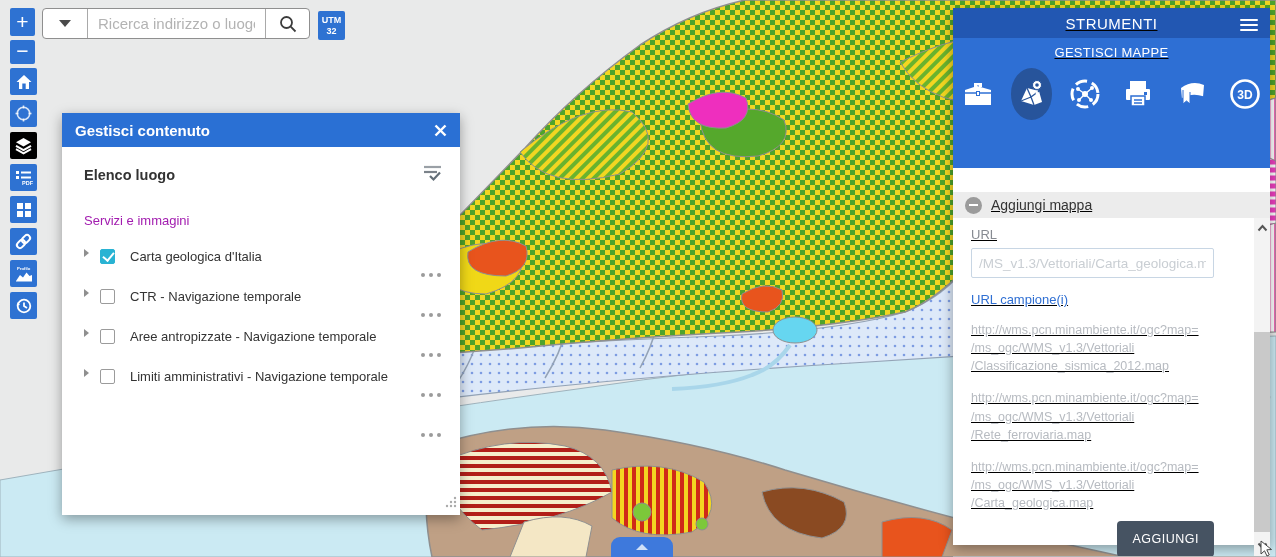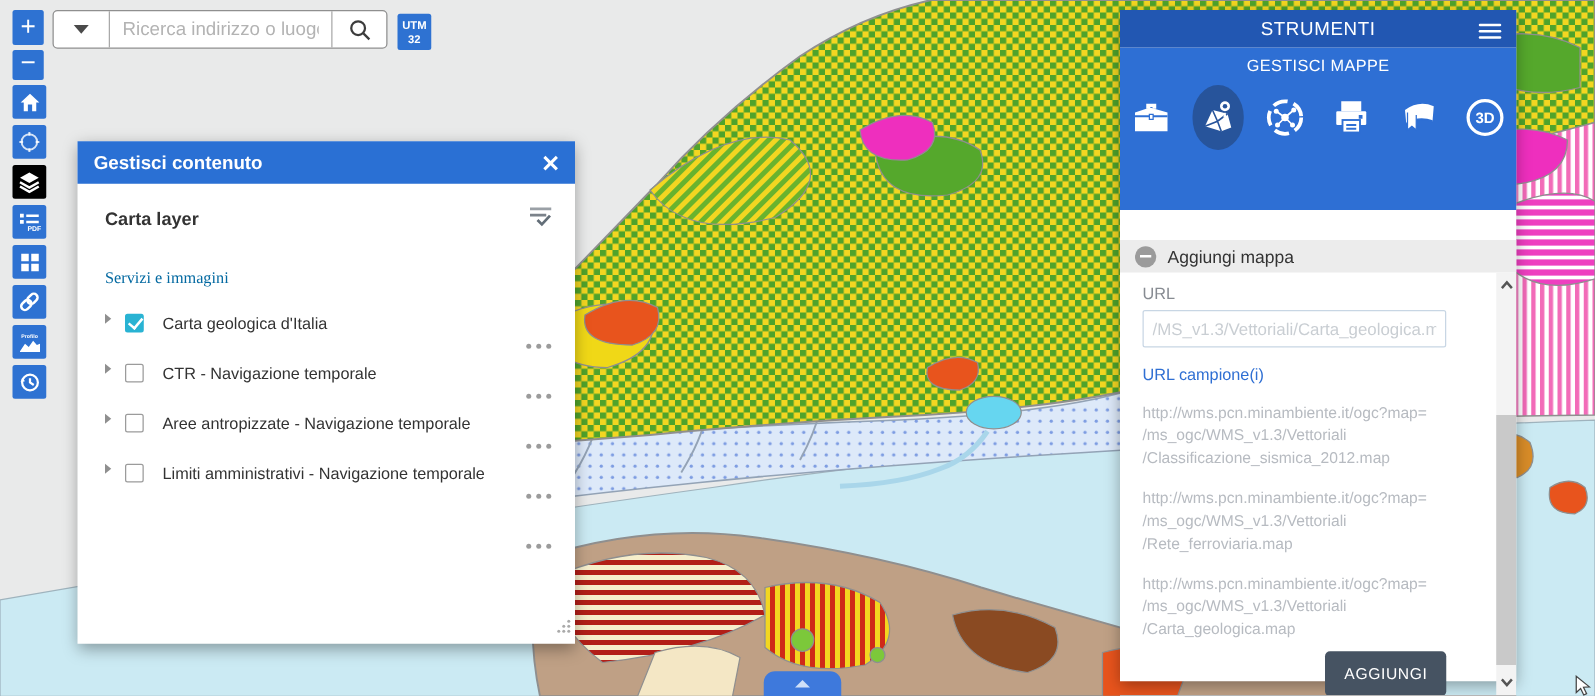--- a/index.html
+++ b/index.html
@@ -41,39 +41,39 @@
   
   .content-panel { position:absolute; left:62px; top:113px; width:398px; height:402px; background:#fff;
     box-shadow:0 4px 12px rgba(0,0,0,.35); }
   .cp-header { height:30px; background:#2a70d4; color:#fff; display:flex; align-items:center; padding:17px 13px; }
   .cp-title { font-size:15px; font-weight:bold; }
   .cp-close { margin-left:auto; cursor:pointer; display:flex; align-items:center; }
   .cp-body { padding:17px 17px 0 22px; position:relative; }
   .cp-row1 { display:flex; align-items:center; }
   .cp-section-title { font-size:14.5px; font-weight:bold; color:#333; }
   .select-all { margin-left:auto; cursor:pointer; }
-  .group-label { margin-top:27px; font-size:13px; color:#0369a1;font-family:Liberation Serif, serif; }
+  .group-label { margin-top:27px; font-size:13px; color:#a21caf; }
   .layer-list { margin-top:21px; }
   .layer-item { position:relative; height:40px; }
   .layer-main { display:flex; align-items:flex-start; }
   .caret { width:0; height:0; border-top:4px solid transparent; border-bottom:4px solid transparent;
     border-left:5px solid #8f8f8f; margin-right:11px; cursor:pointer; flex:0 0 auto; }
   .cbox { width:15px; height:15px; border:1px solid #9b9b9b; border-radius:2px; background:#fff;
     margin-right:15px; position:relative; cursor:pointer; flex:0 0 auto; }
   .cbox.checked { background:#29b3d3; border-color:#29b3d3; }
   .cbox.checked::after { content:""; position:absolute; left:4px; top:0px; width:5px; height:9px;
     border:solid #fff; border-width:0 2px 2px 0; transform:rotate(40deg); }
   .layer-label { font-size:13px; color:#333; }
   .dots-menu { position:absolute; right:0; top:22px; display:flex; gap:4px; cursor:pointer; padding:2px; }
   .dots-menu span { width:4px; height:4px; border-radius:50%; background:#9b9b9b; }
   .resize-grip { position:absolute; right:3px; bottom:3px; cursor:nwse-resize; }
 
   
-  .tools-panel { position:absolute; left:896px; top:8px; width:317px; height:537px; background:#fff;
-    box-shadow:0 4px 12px rgba(0,0,0,.35); }
+  .tools-panel { position:absolute; left:953px; top:8px; width:317px; height:537px; background:#fff;
+    box-shadow:0 4px 12px rgba(0,0,0,.35);text-decoration:underline; }
   .tp-titlebar { height:30px; background:#2257b2; color:#fff; display:flex; align-items:center;
     justify-content:center; font-size:15px; letter-spacing:.5px; position:relative; }
   .hamburger { position:absolute; right:12px; top:8px; width:18px; cursor:pointer; }
   .hamburger div { height:2.5px; background:#fff; margin:2.5px 0; border-radius:1px; }
   .tp-blue { height:130px; background:#2e6fd4; }
   .tp-sub { padding-top:7px; text-align:center; color:#fff; font-size:13px; letter-spacing:.3px; }
   .tp-icons { margin-top:8px; display:flex; justify-content:flex-start; padding:0 4px; align-items:center;gap:12px; }
   .tp-icon { width:52px; height:52px; border-radius:50%; display:flex; align-items:center; justify-content:center; cursor:pointer; }
   .tp-icon.active { background:#27549b; }
 
@@ -266,21 +266,21 @@
     <span class="cp-title">Gestisci contenuto</span>
     <span class="cp-close">
       <svg width="13" height="13" viewBox="0 0 13 13">
         <line x1="1.5" y1="1.5" x2="11.5" y2="11.5" stroke="#fff" stroke-width="2.4"></line>
         <line x1="11.5" y1="1.5" x2="1.5" y2="11.5" stroke="#fff" stroke-width="2.4"></line>
       </svg>
     </span>
   </div>
   <div class="cp-body">
     <div class="cp-row1">
-      <span class="cp-section-title">Carta layer</span>
+      <span class="cp-section-title">Elenco luogo</span>
       <span class="select-all">
         <svg width="21" height="18" viewBox="0 0 21 18">
           <line x1="2" y1="3" x2="19" y2="3" stroke="#9aa0a6" stroke-width="2.2"></line>
           <line x1="2" y1="8" x2="15" y2="8" stroke="#7b828a" stroke-width="2.2"></line>
           <path d="M8 12 L11.5 15.5 L18 8.5" fill="none" stroke="#636e78" stroke-width="2.2"></path>
         </svg>
       </span>
     </div>
     <div class="group-label">Servizi e immagini</div>
 

